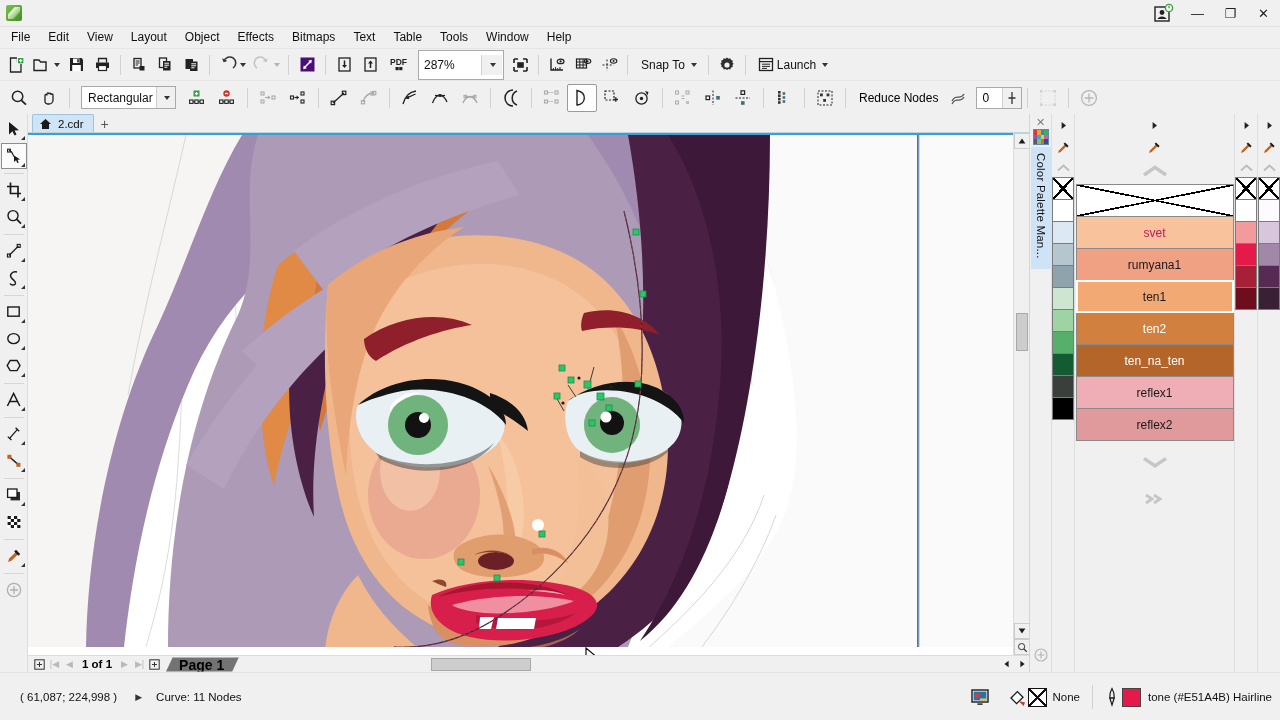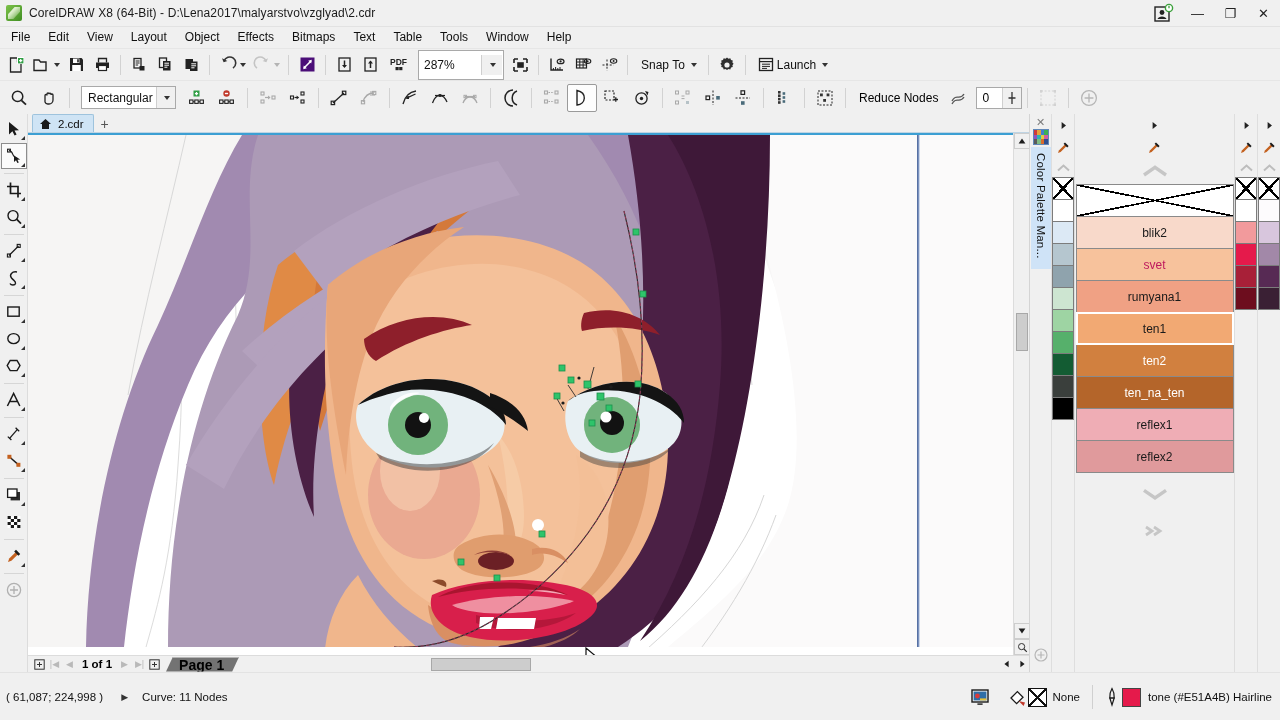--- a/index.html
+++ b/index.html
@@ -242,21 +242,21 @@
     content:""; position:absolute; left:0; top:0; width:100%; height:100%;
   }
   .np-row.empty::before { background: linear-gradient(to bottom right, transparent 48.6%, #000 48.6%, #000 51.4%, transparent 51.4%); }
   .np-row.empty::after  { background: linear-gradient(to top right, transparent 48.6%, #000 48.6%, #000 51.4%, transparent 51.4%); }
   .np-chev-dn { height: 44px; width: 100%; display: flex; align-items: center; justify-content: center; }
   .np-more { height: 30px; width: 100%; display: flex; align-items: center; justify-content: center; }
 
   
   .statusbar {
     height: 48px; flex: 0 0 48px; background: #f0f0f0; border-top: 1px solid #e3e3e3;
-    display: flex; align-items: center; position: relative; padding-left: 6px;
+    display: flex; align-items: center; position: relative; padding-left: 20px;
   }
   .st-coords { font-size: 11.5px; color: #111; white-space: nowrap; }
   .st-arrow { color: #333; font-size: 9px; padding: 0 14px 0 18px; }
   .st-obj { font-size: 11.5px; color: #111; }
   .st-right { position: absolute; right: 8px; top: 0; height: 48px; display: flex; align-items: center; }
   .st-grp { display: flex; align-items: center; }
   .st-sep { width: 1px; height: 24px; background: #d0d0d0; margin: 0 12px; }
   .fill-none-ico { position: relative; width: 19px; height: 19px; border: 1.4px solid #111; background: #fff; margin-right: 5px; }
   .fill-none-ico::before, .fill-none-ico::after {
     content:""; position:absolute; left:-1px; top:-1px; width: calc(100% + 2px); height: calc(100% + 2px);
@@ -266,21 +266,20 @@
   .outline-swatch { width: 19px; height: 19px; border: 1px solid #444; margin: 0 7px 0 3px; }
   .st-text { font-size: 11.5px; color: #111; white-space: nowrap; }
 </style>
 </head>
 <body>
 
 <div id="app">
 
   <div class="titlebar">
     <div class="app-logo"></div>
-    <span class="title-text">CorelDRAW X8 (64-Bit) - D:\Lena2017\malyarstvo\vzglyad\2.cdr</span>
     <div class="win-buttons">
       <div class="signin-ico">
         <svg width="24" height="22" viewBox="0 0 24 22">
           <rect x="4" y="4" width="14" height="14" fill="none" stroke="#222" stroke-width="1.4"></rect>
           <circle cx="11" cy="9.5" r="2.4" fill="#222"></circle>
           <path d="M6.5 16 C7.5 12.6 14.5 12.6 15.5 16 Z" fill="#222"></path>
           <circle cx="18" cy="5" r="3.6" fill="#fff" stroke="#3aa03a" stroke-width="1.4"></circle>
           <path d="M18 2.8 L18 5.2" stroke="#3aa03a" stroke-width="1.3"></path>
         </svg>
       </div>
@@ -1114,21 +1113,20 @@
           <path d="M9 2.4 L12.6 6 L11.2 7.4 L7.6 3.8 Z" fill="#1a1a1a"></path>
         </svg>
       </div>
       <div class="np-chev-up">
         <svg width="28" height="14" viewBox="0 0 28 14">
             <path d="M3 11 L14 3.4 L25 11" fill="none" stroke="#c6c6c6" stroke-width="3.4"></path>
           </svg>
       </div>
       <div class="np-list">
         <div class="np-row empty"></div>
-        <div class="np-row" style="background:#f8d9ca; color:#1a1a1a">blik2</div>
         <div class="np-row" style="background:#f7c29c; color:#be185d">svet</div>
         <div class="np-row" style="background:#f0a184; color:#1a1a1a">rumyana1</div>
         <div class="np-row selected" style="background:#f2a973; color:#1a1a1a">ten1</div>
         <div class="np-row" style="background:#d1803f; color:#ffffff">ten2</div>
         <div class="np-row" style="background:#b4652a; color:#ffffff">ten_na_ten</div>
         <div class="np-row" style="background:#efadb5; color:#1a1a1a">reflex1</div>
         <div class="np-row" style="background:#e09a9c; color:#1a1a1a">reflex2</div>
       </div>
       <div class="np-chev-dn">
         <svg width="28" height="14" viewBox="0 0 28 14">

